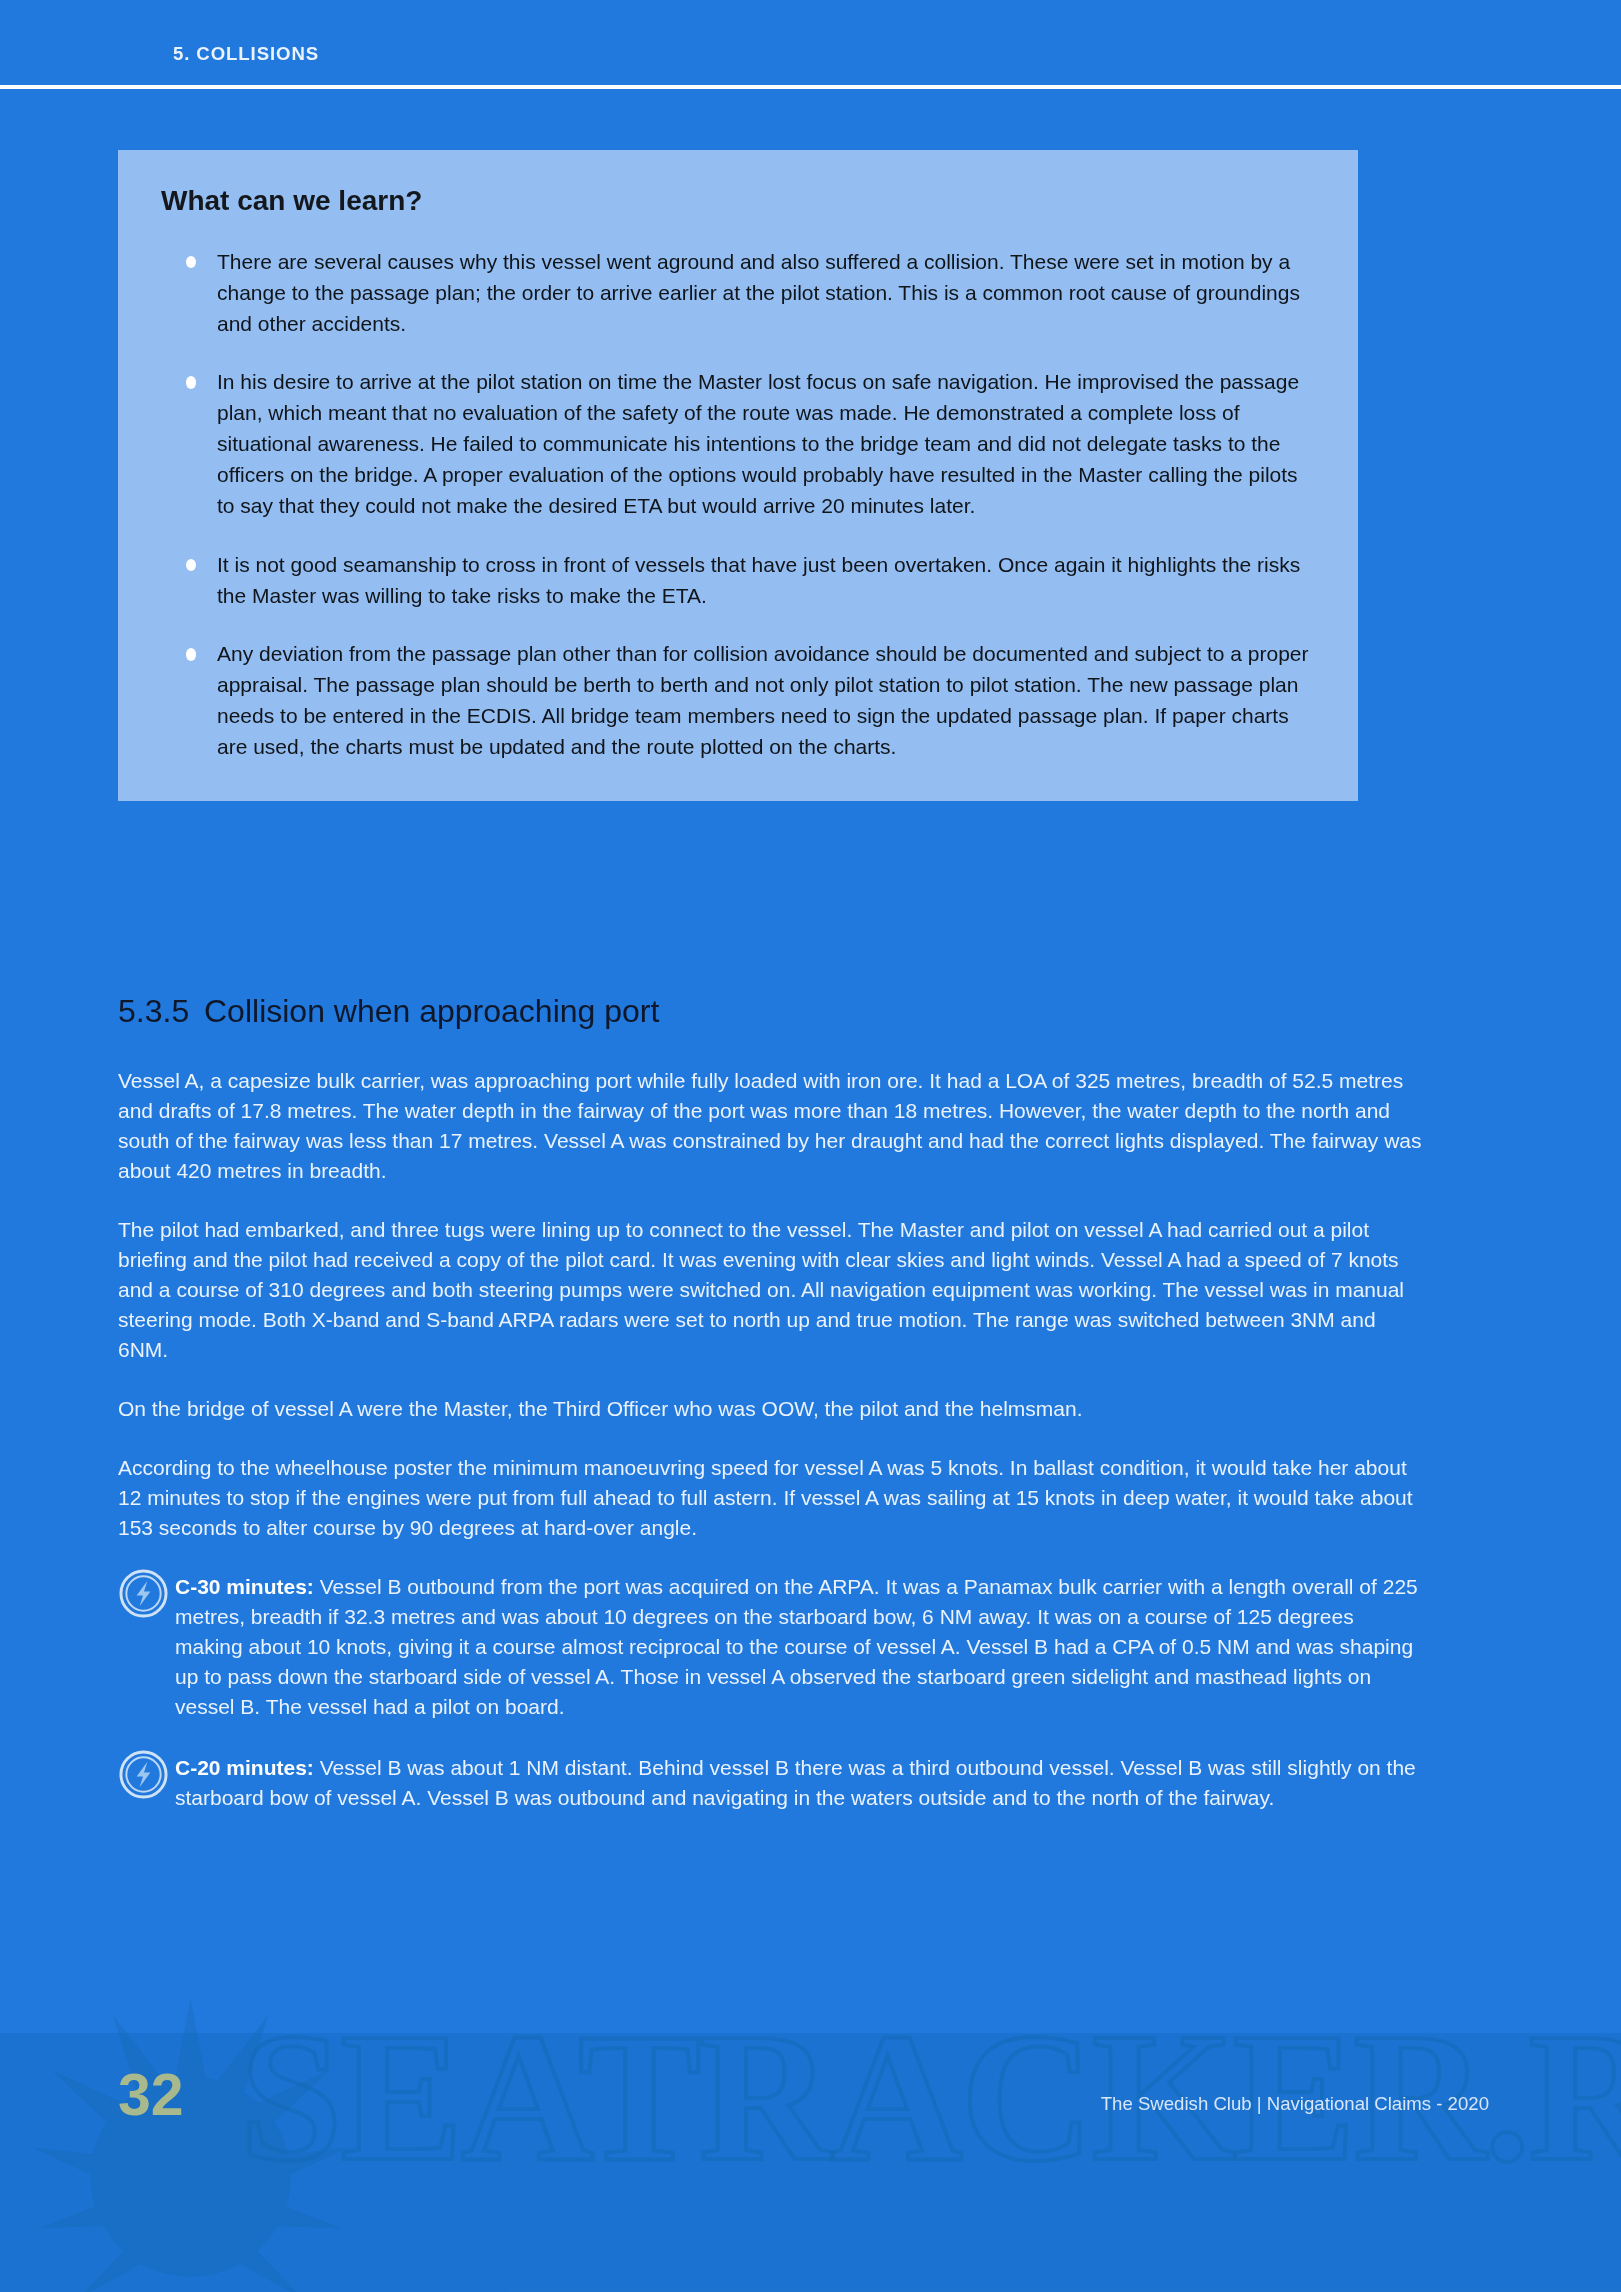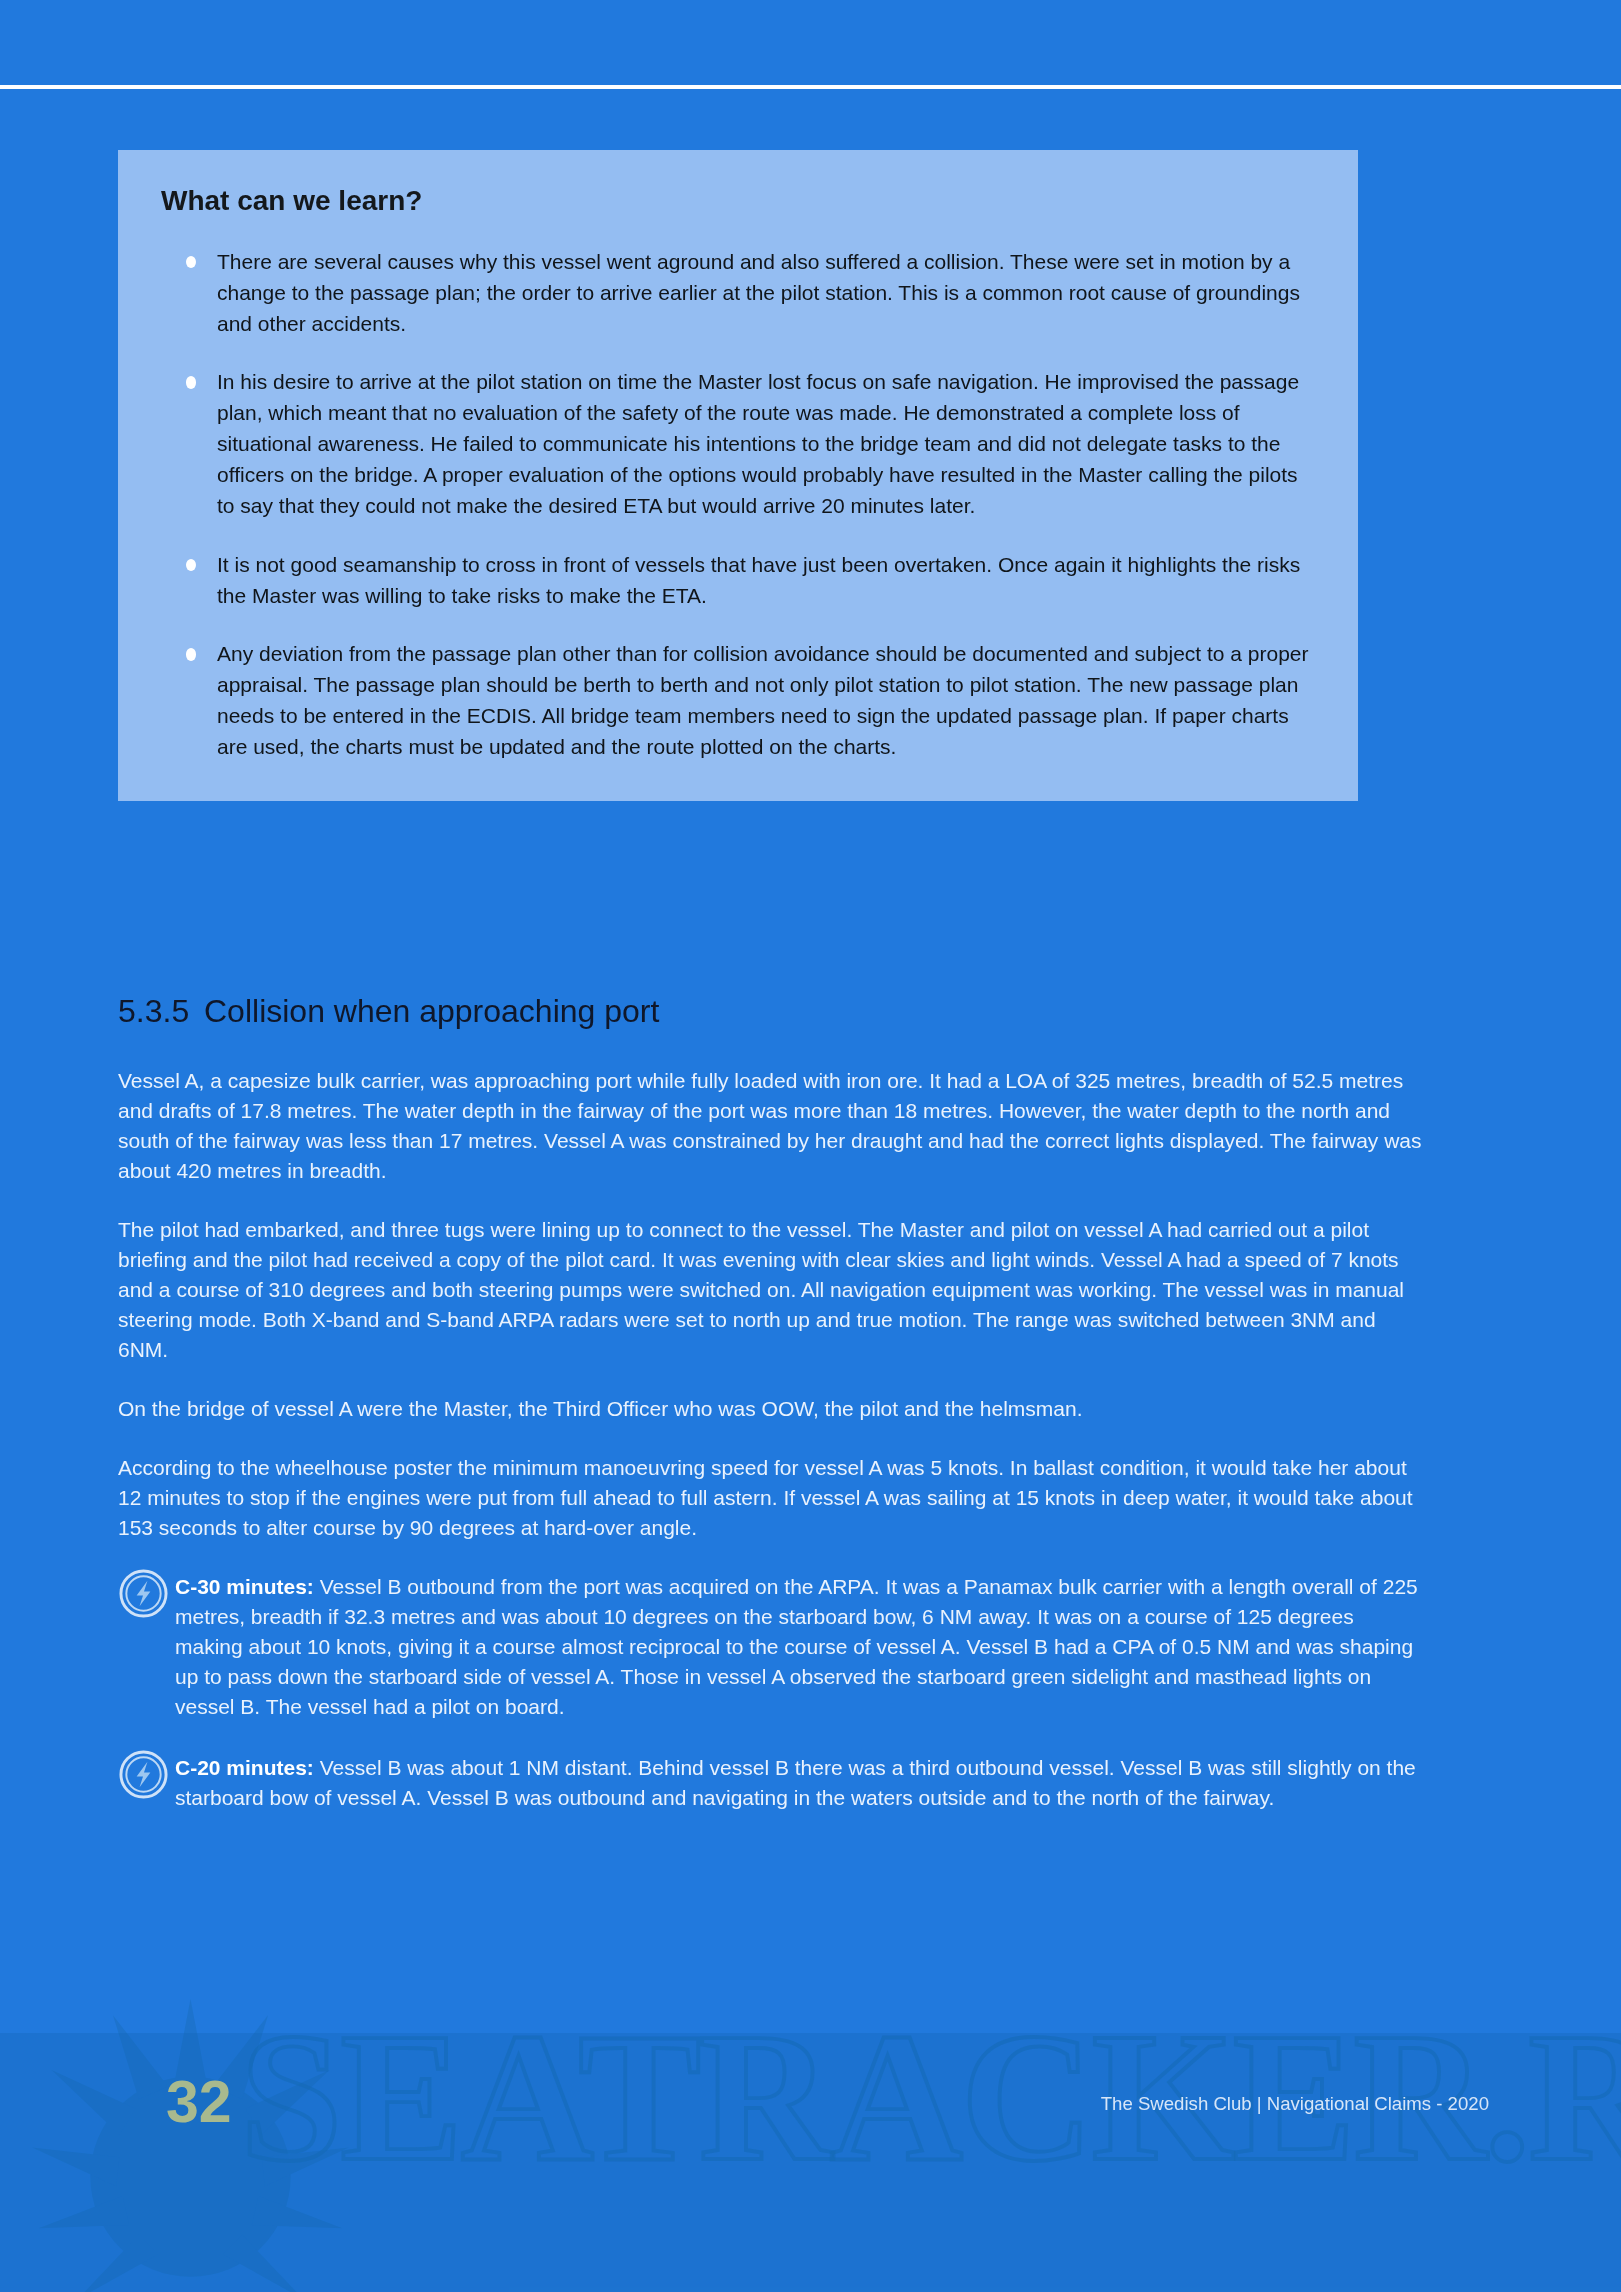--- a/index.html
+++ b/index.html
@@ -172,26 +172,25 @@
     font-weight: 700;
     color: #ffffff;
   }
   .timeline-item .timeline-text { padding-left: 0; }
   .timeline-item { padding-left: 0; margin-left: 57px; }
 
   
   .page-number {
     position: absolute;
     left: 118px;
-    bottom: 157px;
+    bottom: 164px;
     font-size: 59px;
     font-weight: 700;
     color: #a8b98e;
     z-index: 4;
-    margin-left: 48px;
   }
   .footer-note {
     position: absolute;
     right: 132px;
     bottom: 178px;
     font-size: 18.6px;
     color: #d7e6f8;
     z-index: 4;
     white-space: nowrap;
   }
@@ -217,20 +216,23 @@
           <polygon points="194,142 142,122 138,140"></polygon>
           <polygon points="30,186 68,146 80,158"></polygon>
           <polygon points="170,186 132,146 120,158"></polygon>
         </g>
       </g>
     </svg>
     <div class="wm-band"></div>
     <div class="wm-text">SEATRACKER.RU</div>
   </div>
 
+  <div class="header">
+    <div class="header-title">5. COLLISIONS</div>
+  </div>
   <div class="header-rule"></div>
 
   <div class="learn-box">
     <div class="learn-title">What can we learn?</div>
     <ul class="learn-list">
       <li class="learn-item">
         <span class="learn-bullet"></span>
         <span>There are several causes why this vessel went aground and also suffered a collision. These were set in motion by a change to the passage plan; the order to arrive earlier at the pilot station.  This is a common root cause of groundings and other accidents.</span>
       </li>
       <li class="learn-item">

